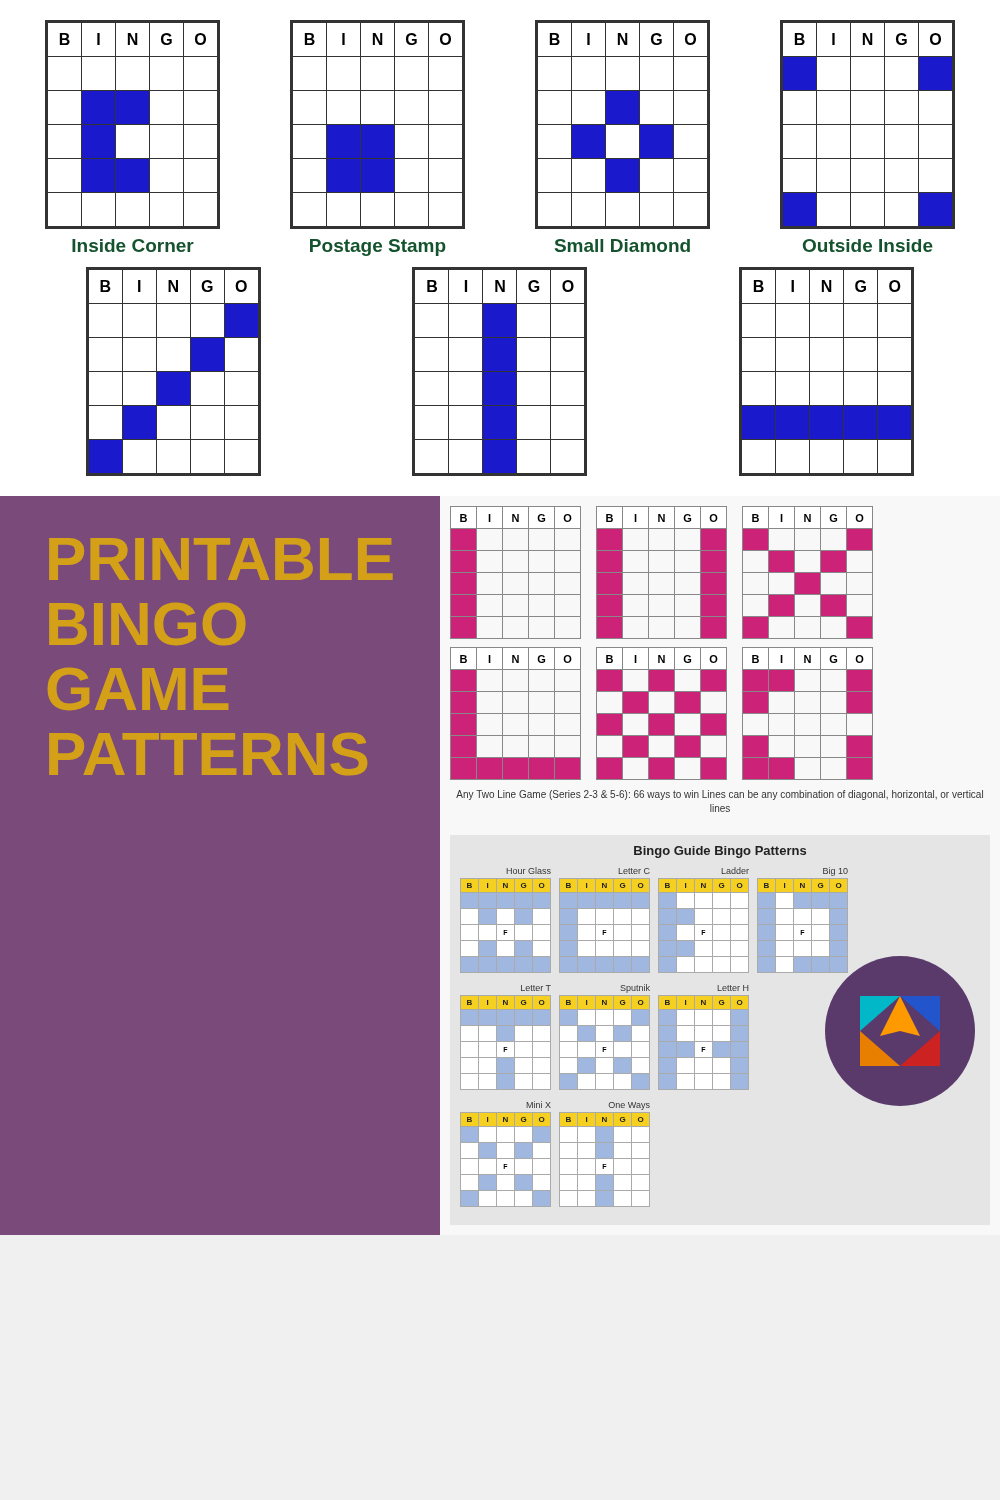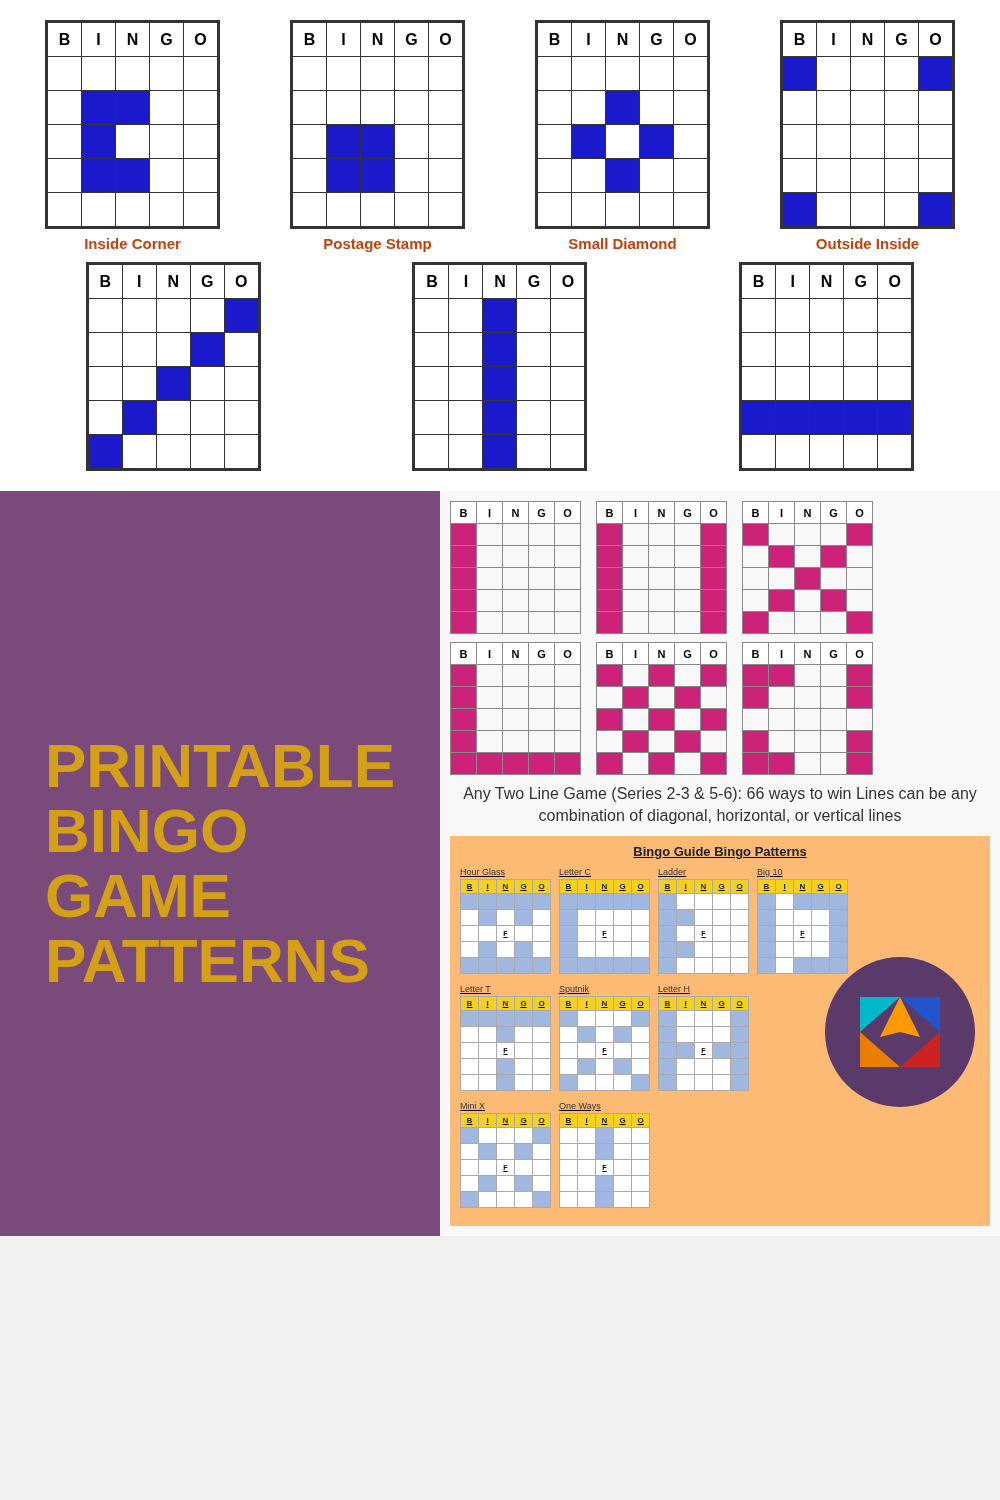--- a/index.html
+++ b/index.html
@@ -25,23 +25,23 @@
       margin-bottom: 10px;
     }
 
     .bingo-card-wrap {
       display: flex;
       flex-direction: column;
       align-items: center;
     }
 
     .bingo-card-wrap .card-label {
-      color: #c2410c;
+      color: #14532d;
       font-weight: bold;
-      font-size: 15px;
+      font-size: 19px;
       margin-top: 6px;
     }
 
     
     .bingo-grid {
       border: 2px solid #333;
       border-collapse: collapse;
       display: inline-block;
     }
 
@@ -87,21 +87,21 @@
       display: flex;
       width: 100%;
       min-height: 600px;
     }
 
     
     .purple-panel {
       width: 440px;
       background: #7a4a7a;
       display: flex;
-      align-items: center;
+      align-items: flex-start;
       justify-content: center;
       padding: 30px 20px;
       min-height: 600px;
     }
 
     .purple-panel-text {
       color: #d4a017;
       font-size: 62px;
       font-weight: bold;
       line-height: 1.05;
@@ -135,54 +135,53 @@
     .cell-pink { background: #cc2277; }
 
     .pink-row {
       display: flex;
       gap: 15px;
       margin-bottom: 8px;
       justify-content: flex-start;
     }
 
     .any-two-line {
-      font-size: 16px;
+      font-size: 10px;
       text-align: center;
       color: #333;
       margin: 8px 0;
       line-height: 1.4;
     }
 
     
     .guide-section {
-      background: #fdba74;
+      background: #e5e5e5;
       padding: 8px 10px;
-      margin-top: 8px;
-      text-decoration: underline;
+      margin-top: 19px;
     }
 
     .guide-title {
       text-align: center;
       font-size: 13px;
       font-weight: bold;
       margin-bottom: 8px;
       color: #222;
     }
 
     .guide-row {
       display: flex;
       gap: 8px;
       margin-bottom: 10px;
       flex-wrap: wrap;
     }
 
     .guide-card {
       display: flex;
       flex-direction: column;
-      align-items: flex-start;
+      align-items: flex-end;
     }
 
     .guide-card-title {
       font-size: 9px;
       color: #333;
       margin-bottom: 2px;
     }
 
     
     .small-grid table {

